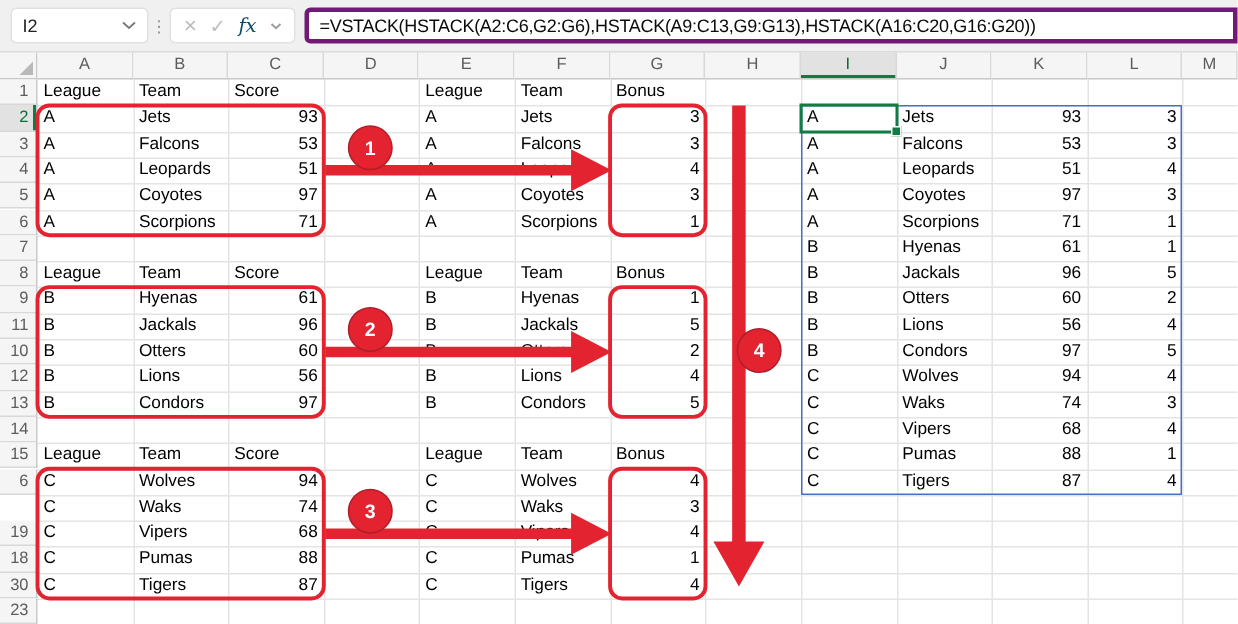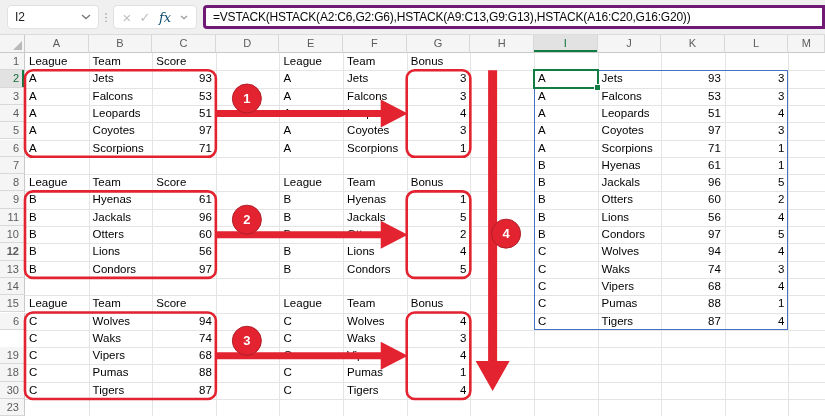--- a/index.html
+++ b/index.html
@@ -91,21 +91,21 @@
     <div class="rowhdr sel" style="left: 0px; top: 70.3px; width: 25px; height: 17.3px; position: absolute; line-height: 17.3px;">2</div>
     <div class="rowhdr" style="left: 0px; top: 87.6px; width: 25px; height: 17.3px; position: absolute; line-height: 17.3px;">3</div>
     <div class="rowhdr" style="left: 0px; top: 104.9px; width: 25px; height: 17.3px; position: absolute; line-height: 17.3px;">4</div>
     <div class="rowhdr" style="left: 0px; top: 122.2px; width: 25px; height: 17.3px; position: absolute; line-height: 17.3px;">5</div>
     <div class="rowhdr" style="left: 0px; top: 139.5px; width: 25px; height: 17.3px; position: absolute; line-height: 17.3px;">6</div>
     <div class="rowhdr" style="left: 0px; top: 156.8px; width: 25px; height: 17.3px; position: absolute; line-height: 17.3px;">7</div>
     <div class="rowhdr" style="left: 0px; top: 174.1px; width: 25px; height: 17.3px; position: absolute; line-height: 17.3px;">8</div>
     <div class="rowhdr" style="left: 0px; top: 191.4px; width: 25px; height: 17.3px; position: absolute; line-height: 17.3px;">9</div>
     <div class="rowhdr" style="left: 0px; top: 208.7px; width: 25px; height: 17.3px; position: absolute; line-height: 17.3px;">11</div>
     <div class="rowhdr" style="left: 0px; top: 226px; width: 25px; height: 17.3px; position: absolute; line-height: 17.3px;">10</div>
-    <div class="rowhdr" style="left: 0px; top: 243.3px; width: 25px; height: 17.3px; position: absolute; line-height: 17.3px; font-weight: bold;">12</div>
+    <div class="rowhdr" style="left: 0px; top: 243.3px; width: 25px; height: 17.3px; position: absolute; line-height: 17.3px;">12</div>
     <div class="rowhdr" style="left: 0px; top: 260.6px; width: 25px; height: 17.3px; position: absolute; line-height: 17.3px;">13</div>
     <div class="rowhdr" style="left: 0px; top: 277.9px; width: 25px; height: 17.3px; position: absolute; line-height: 17.3px;">14</div>
     <div class="rowhdr" style="left: 0px; top: 295.2px; width: 25px; height: 17.3px; position: absolute; line-height: 17.3px;">15</div>
     <div class="rowhdr" style="left: 0px; top: 312.5px; width: 25px; height: 17.3px; position: absolute; line-height: 17.3px;">6</div>
     <div class="rowhdr" style="left: 0px; top: 329.8px; width: 25px; height: 17.3px; position: absolute; line-height: 17.3px; margin-top: 44px;">17</div>
     <div class="rowhdr" style="left: 0px; top: 347.1px; width: 25px; height: 17.3px; position: absolute; line-height: 17.3px;">19</div>
     <div class="rowhdr" style="left: 0px; top: 364.4px; width: 25px; height: 17.3px; position: absolute; line-height: 17.3px;">18</div>
     <div class="rowhdr" style="left: 0px; top: 381.7px; width: 25px; height: 17.3px; position: absolute; line-height: 17.3px;">30</div>
     <div class="rowhdr" style="left: 0px; top: 399px; width: 25px; height: 17px; position: absolute; line-height: 17px;">23</div>
     <div class="gl" style="left: 88.62px; top: 53px; width: 1px; height: 363px; position: absolute;"></div>

